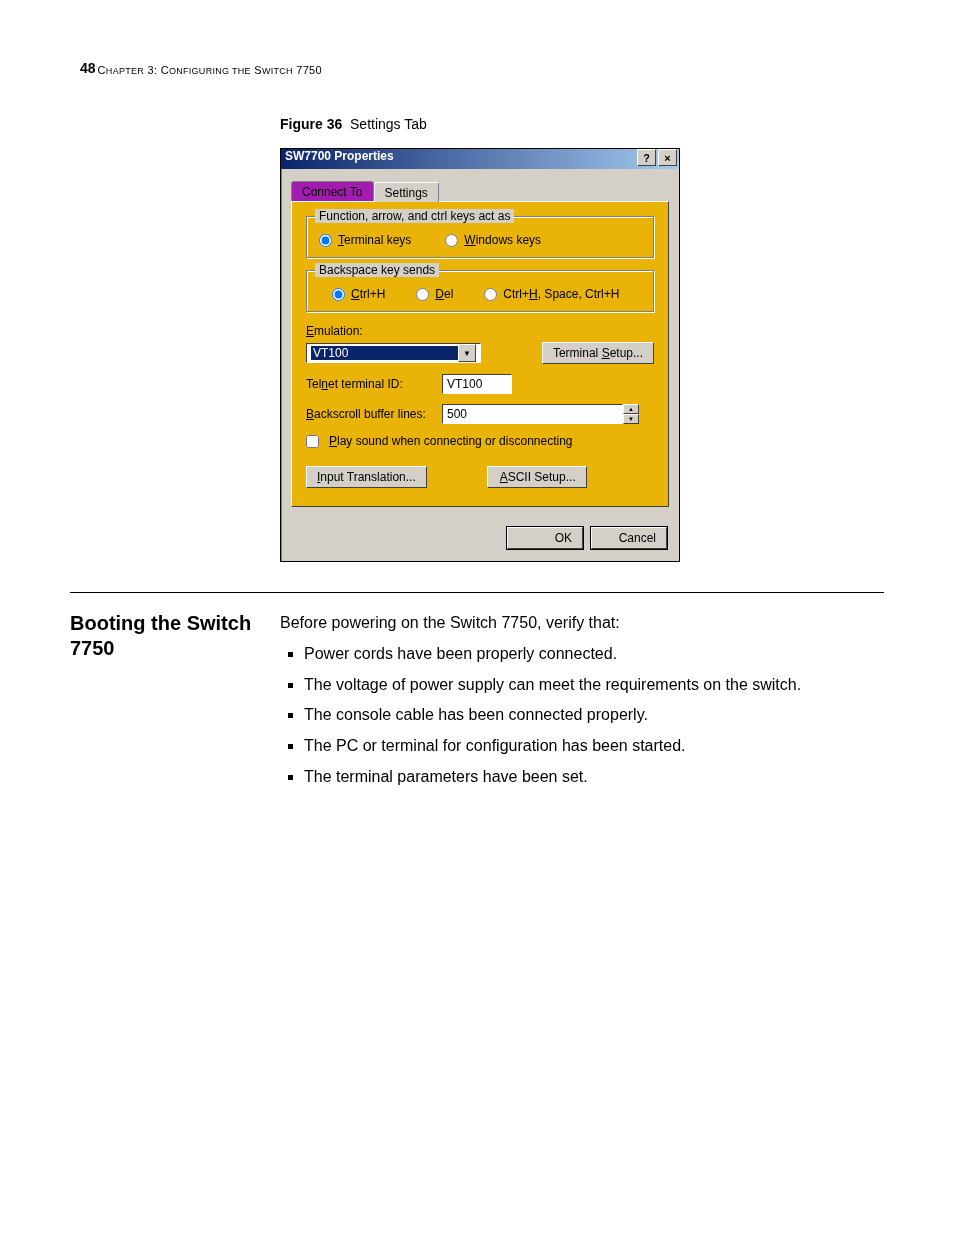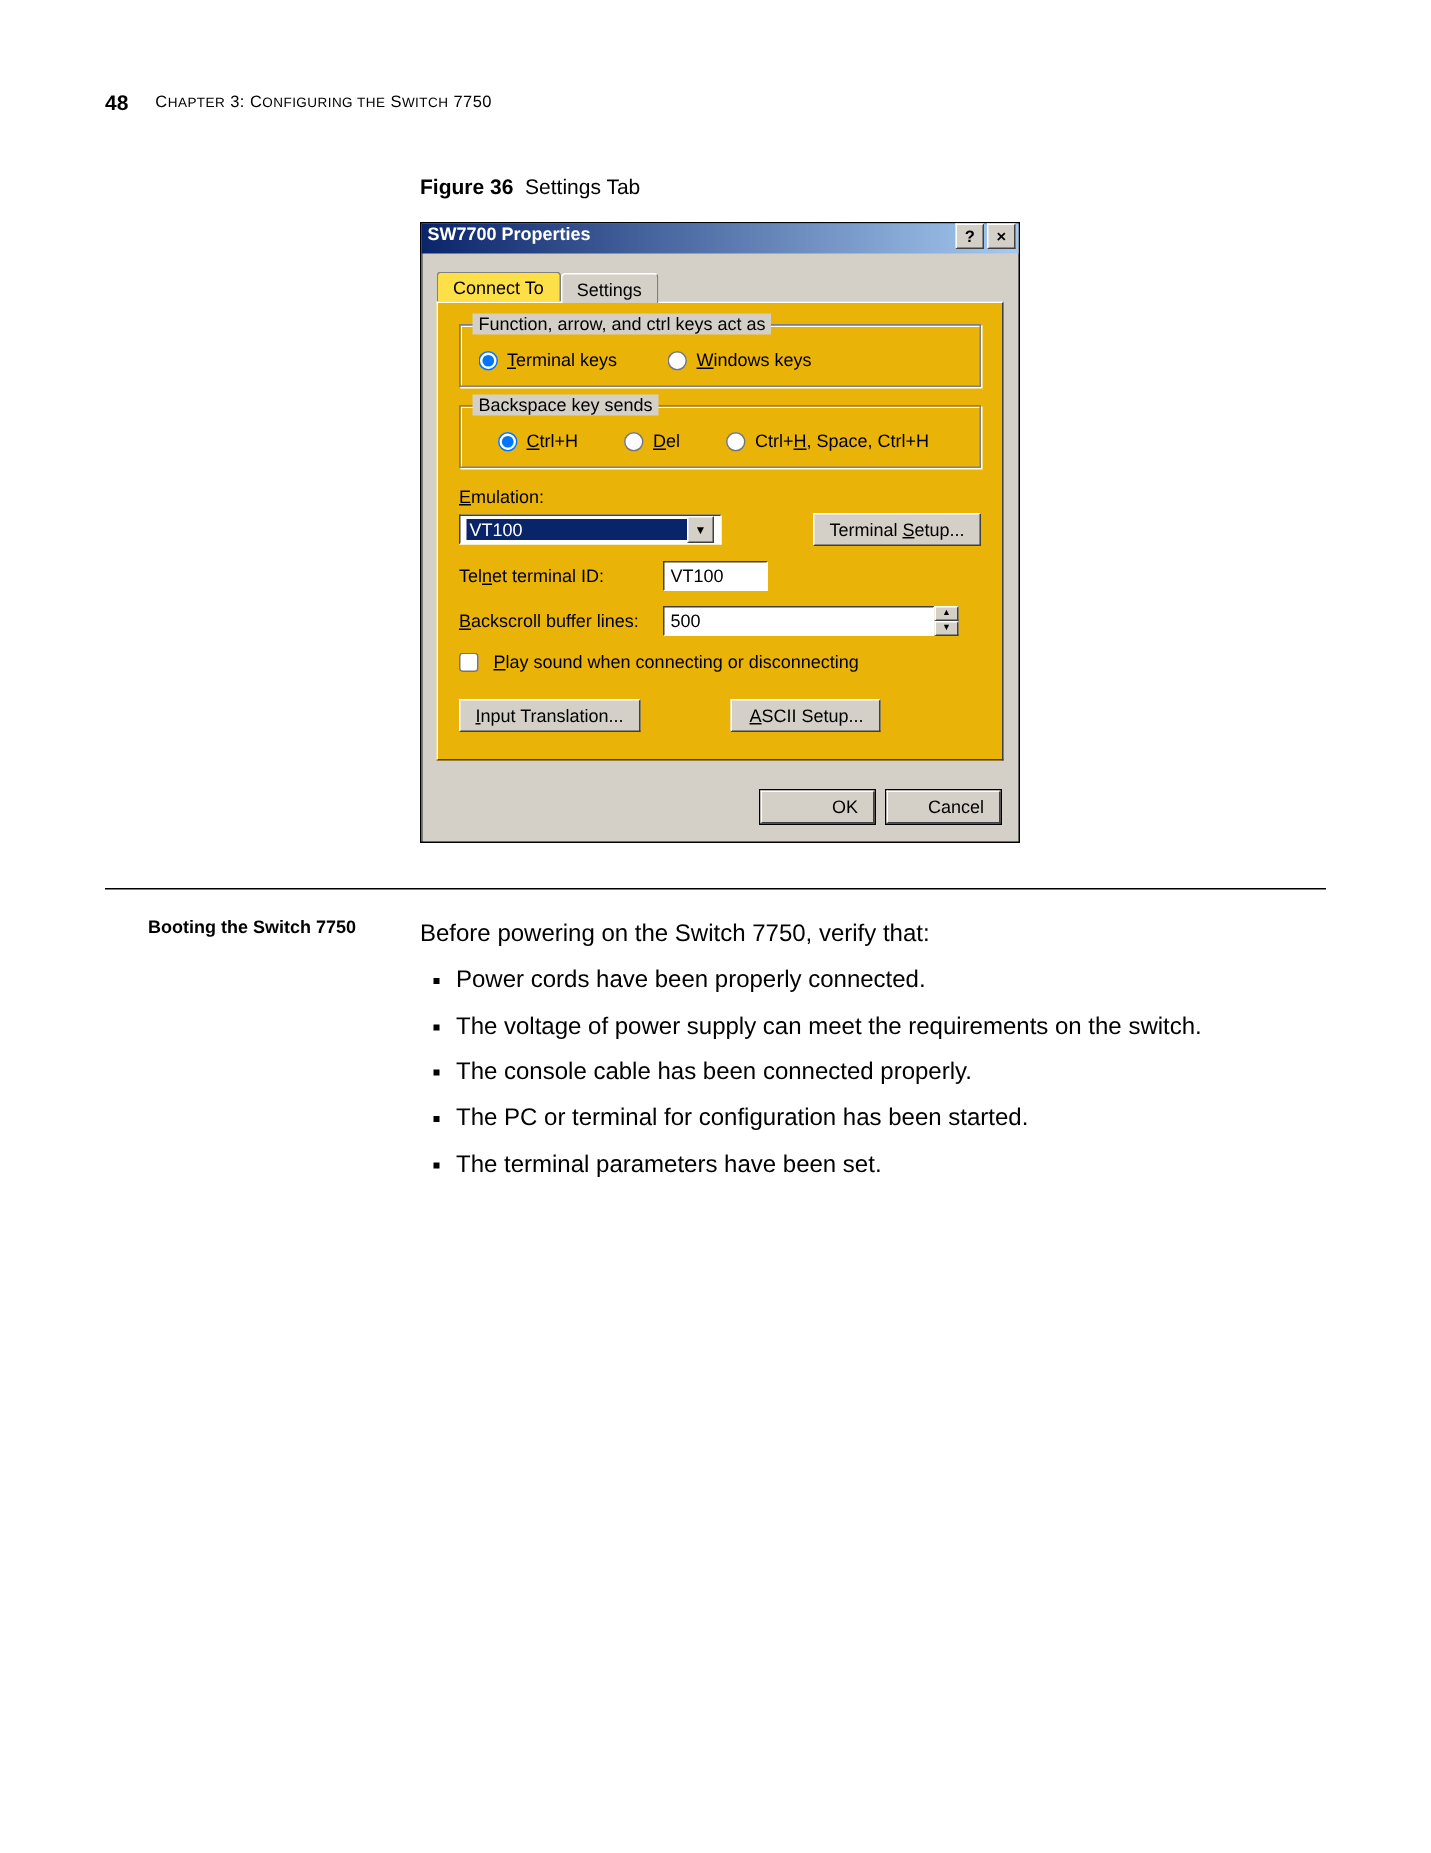--- a/index.html
+++ b/index.html
@@ -9,23 +9,24 @@
     color: #000;
     width: 954px;
     background: #fff;
   }
   .page {
     padding: 60px 70px 40px 70px;
     box-sizing: border-box;
   }
   .header-line {
     display: flex;
-    align-items: center;
-    gap: 18px;
+    align-items: flex-end;
+    gap: 2px;
     margin-bottom: 40px;
+    margin-left: 10px;
   }
   .page-number {
     font-weight: bold;
     font-size: 14px;
   }
   .chapter-title {
     font-size: 11px;
     letter-spacing: 0.3px;
   }
   .figure-caption {
@@ -84,21 +85,21 @@
     display: flex;
     align-items: flex-end;
     height: 22px;
     position: relative;
   }
   .tab {
     padding: 3px 10px 2px 10px;
     border: 1px solid #808080;
     border-bottom: none;
     border-radius: 3px 3px 0 0;
-    background: #fde047;
+    background: #a21caf;
     font-size: 12px;
     position: relative;
   }
   .tab.active {
     border-top-color: #fff;
     border-left-color: #fff;
     z-index: 2;
     top: 1px;
     background: #d4d0c8;
   }
@@ -243,25 +244,24 @@
     border-top: 1px solid #000;
     margin: 10px 0 18px 0;
   }
   .section-row {
     display: flex;
     align-items: flex-start;
   }
   .side-heading {
     width: 210px;
     font-weight: bold;
-    font-size: 12px;
+    font-size: 20px;
     line-height: 1.25;
     padding-right: 14px;
     box-sizing: border-box;
-    text-align: center;
   }
   .section-body {
     flex: 1;
     font-size: 16px;
     line-height: 1.55;
   }
   ul.square {
     margin: 6px 0 0 0;
     padding-left: 24px;
   }

